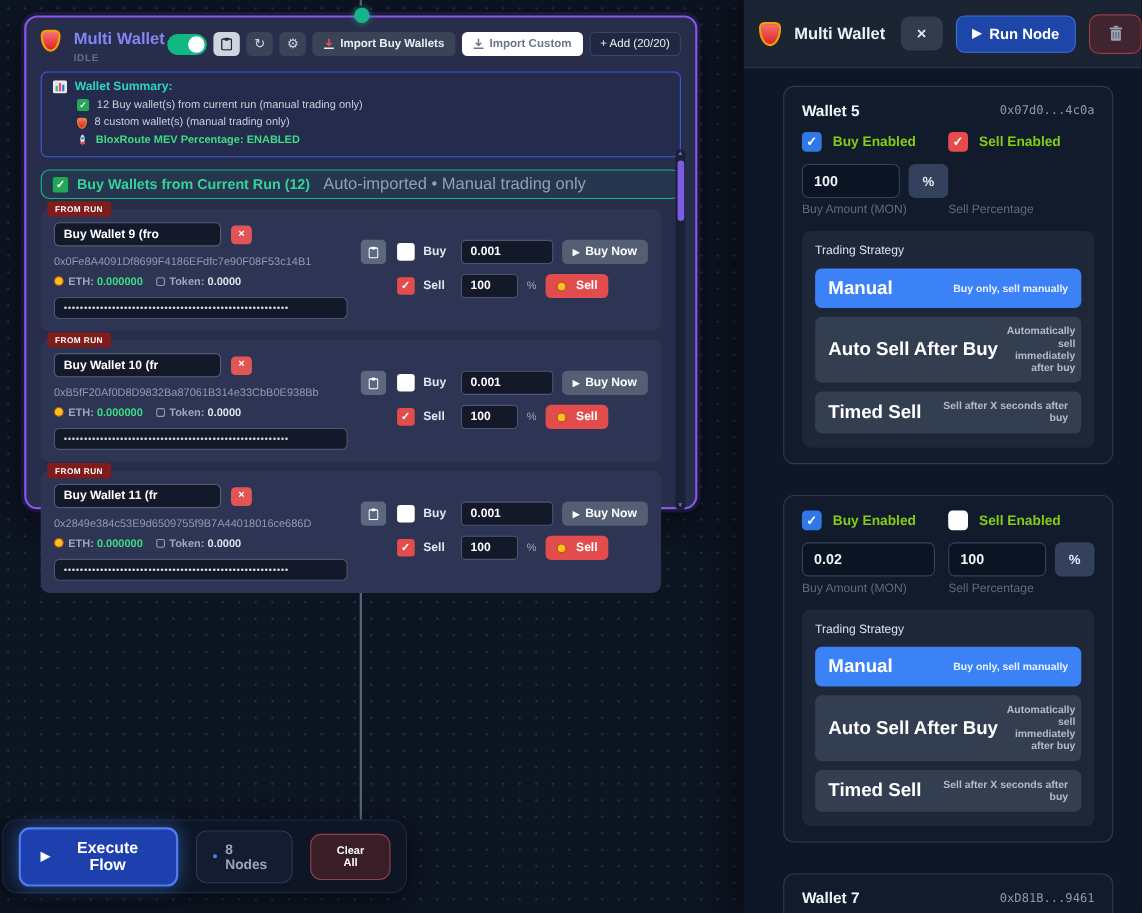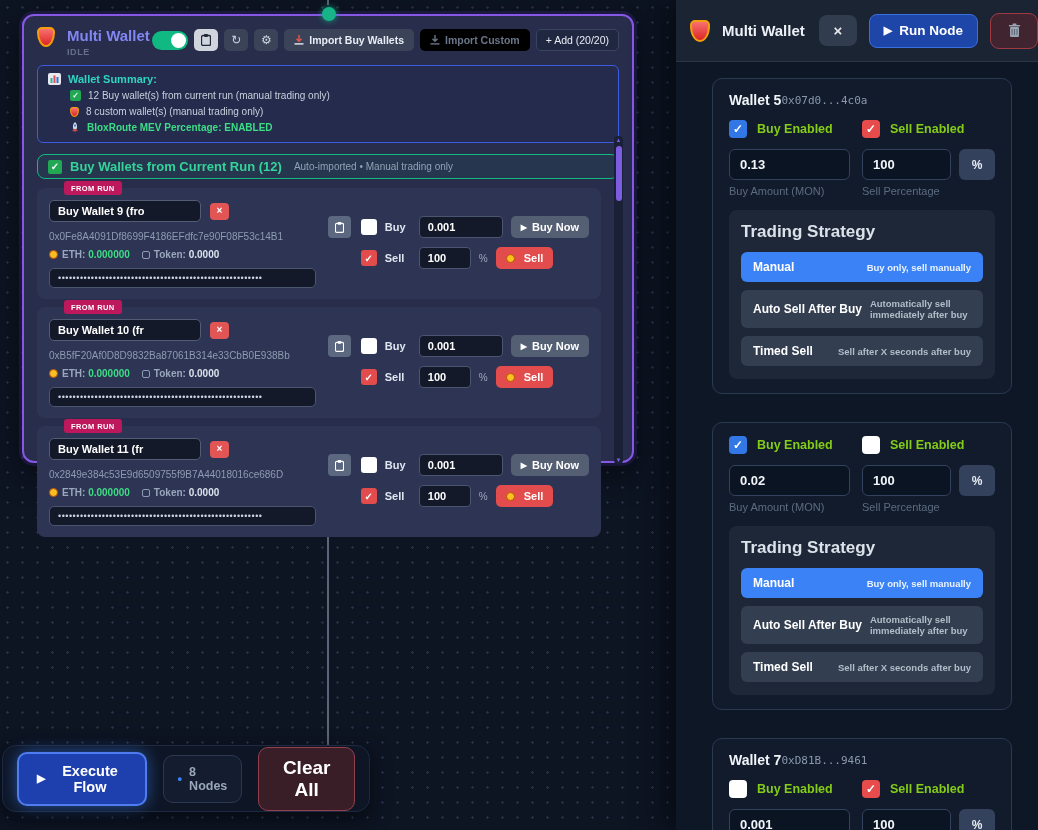--- a/index.html
+++ b/index.html
@@ -33,46 +33,46 @@
   .node-status { color:#667089; font-size:9px; font-weight:700; letter-spacing:.6px; margin-top:3px; }
 
   .head-controls { display:flex; align-items:center; gap:6px; margin-top:2px; }
   .toggle { width:36px; height:19px; border-radius:10px; background:#10b981; position:relative; cursor:pointer; }
   .toggle .knob { position:absolute; right:2px; top:2px; width:15px; height:15px; border-radius:50%; background:#fff; }
   .ibtn { height:22px; border:none; border-radius:5px; display:inline-flex; align-items:center;
     justify-content:center; gap:5px; cursor:pointer; font-family:inherit; }
   .ibtn.clip-light { width:24px; background:#cfd4dd; color:#1f2937; }
   .ibtn.dark { width:24px; background:#3a4357; color:#cbd5e1; font-size:12px; }
   .ibtn.import { background:#3a4357; color:#e8edf5; font-weight:700; font-size:10.5px; padding:0 10px; }
-  .ibtn.import.disabled { background:#000000; color:#6a7689; }
+  .ibtn.import.disabled { background:#ffffff; color:#6a7689; }
   .ibtn.add { background:#202740; border:1px solid #3a445e; color:#e8edf5; font-weight:400; font-size:10.5px; padding:0 9px; }
 
   
   .summary { border:1px solid #3d5be0; background:#242b4d; border-radius:6px;
     padding:7px 10px 9px; margin:0 2px 11px; }
   .sum-title { display:flex; align-items:center; gap:7px; color:#2fd4c2; font-weight:700; font-size:11px; }
   .sum-line { display:flex; align-items:center; gap:7px; margin:5px 0 0 22px; font-size:10px; color:#c7d0dd; }
   .sum-line.green { color:#3ddc85; font-weight:700; }
   .chk { background:#22a854; color:#fff; border-radius:2px; display:inline-flex;
     align-items:center; justify-content:center; font-weight:700; }
   .chk.s11 { width:11px; height:11px; font-size:8px; }
   .chk.s14 { width:14px; height:14px; font-size:10px; }
 
   
   .run-section { border:1.5px solid #13b981; background:rgba(16,185,129,.07); border-radius:8px;
     padding:4px 10px; margin:0 2px 9px; display:flex; align-items:center; gap:8px; }
   .run-title { color:#35d399; font-weight:700; font-size:13px; }
-  .run-sub { color:#93a0b5; font-size:10px; margin-left:4px;text-align:center; }
+  .run-sub { color:#93a0b5; font-size:15px; margin-left:4px;text-align:center; }
 
   
   .wlist { position:relative; padding-right:20px; }
   .wcard { position:relative; background:#2e3554; border-radius:8px; padding:12px 12px 11px;
     margin:0 0 8px 2px; display:flex; gap:12px; }
-  .badge { position:absolute; top:-7px; left:6px; background:#be185d; color:#fff;
-    font-size:7.5px; font-weight:800; letter-spacing:.4px; padding:2.5px 7px; border-radius:3px;margin-left:21px; }
+  .badge { position:absolute; top:-7px; left:6px; background:#7f1d1d; color:#fff;
+    font-size:7.5px; font-weight:800; letter-spacing:.4px; padding:2.5px 7px; border-radius:3px; }
   .wc-left { flex:1; min-width:0; }
   .name-row { display:flex; align-items:center; gap:9px; margin-bottom:9px; }
   .name-input { width:152px; background:#141929; border:1px solid #525d75; border-radius:5px;
     color:#fff; font-weight:700; font-size:11px; padding:4px 8px; font-family:inherit; }
   .xbtn { width:19px; height:17px; background:#e25555; border:none; border-radius:4px;
     color:#fff; font-size:10px; font-weight:700; line-height:1; cursor:pointer; }
   .addr { font-size:10px; color:#8e9bb1; margin-bottom:7px; white-space:nowrap; }
   .balances { display:flex; align-items:center; gap:12px; font-size:10px; color:#9aa7bc; font-weight:700; }
   .balances .v-eth { color:#3ddc85; }
   .balances .v-tok { color:#dbe3ee; }
@@ -120,60 +120,60 @@
   .runnode { height:34px; background:#1e45a8; border:1.5px solid #3a6fe0; border-radius:8px;
     color:#fff; font-weight:700; font-size:13.5px; padding:0 14px; display:inline-flex;
     align-items:center; gap:7px; cursor:pointer; font-family:inherit; }
   .trashbtn { width:48px; height:36px; background:#402531; border:1.5px solid #a03a42;
     border-radius:9px; display:flex; align-items:center; justify-content:center;
     margin-right:-14px; cursor:pointer; }
 
   .panel-body { padding:16px 26px 0 36px; }
   .pcard { background:#111b2c; border:1px solid #2b3950; border-radius:10px;
     padding:13px 16px 14px; margin-bottom:28px; }
-  .pc-head { display:flex; align-items:center; margin-bottom:12px; }
+  .pc-head { display:flex; justify-content:space-between; align-items:center; margin-bottom:12px; }
   .pc-name { color:#f1f5f9; font-weight:700; font-size:14px; }
   .pc-addr { color:#8b99ad; font-size:11px; font-family:"DejaVu Sans Mono", monospace; }
   .pc-checks { display:flex; margin-bottom:11px; }
   .pc-checks > div { width:50%; display:flex; align-items:center; gap:10px; }
   .cb { width:18px; height:18px; border-radius:4px; display:inline-flex; align-items:center;
     justify-content:center; color:#fff; font-size:12px; font-weight:700; cursor:pointer; }
   .cb.blue { background:#3178e6; } .cb.red { background:#e84b4b; } .cb.off { background:#fff; }
   .cb-label { color:#84cc16; font-weight:700; font-size:12.5px; }
   .pc-inputs { display:flex; margin-bottom:5px; }
   .pc-inputs .lft { width:50%; padding-right:12px; }
   .pc-inputs .rgt { width:50%; display:flex; gap:8px; }
   .pinp { width:100%; background:#0b1422; border:1px solid #33415c; border-radius:6px;
     color:#f1f5f9; font-weight:700; font-size:13px; padding:7px 10px; font-family:inherit; }
   .pctbtn { width:36px; flex:none; background:#33415c; border:none; border-radius:6px;
     color:#e8edf5; font-weight:700; font-size:12px; cursor:pointer; }
   .pc-sub { display:flex; font-size:11px; color:#5d6b80; margin-bottom:13px; }
   .pc-sub span:first-child { width:50%; }
   .strategy { background:#1d2737; border-radius:8px; padding:12px 12px 5px; }
-  .strat-title { color:#dbe2ea; font-weight:700; font-size:17px; margin-bottom:10px; }
+  .strat-title { color:#dbe2ea; font-weight:400; font-size:11px; margin-bottom:10px; }
   .opt { display:flex; justify-content:space-between; align-items:center; gap:8px;
     background:#333e50; border-radius:6px; padding:8px 12px; margin-bottom:8px; cursor:pointer; }
-  .opt .n { font-weight:700; font-size:12px; color:#fff; white-space:nowrap; }
-  .opt .d { font-size:9.5px; color:#b3bdc9; font-weight:600; }
+  .opt .n { font-weight:700; font-size:17px; color:#fff; white-space:nowrap; }
+  .opt .d { font-size:9.5px; color:#b3bdc9; font-weight:600; text-align:right; }
   .opt.active { background:#3b82f6; }
   .opt.active .d { color:#eaf2ff; }
 
   
   .footer { position:absolute; left:2px; top:745px; width:368px; height:67px;
     background:#0e1626; border:1px solid #1d2940; border-radius:14px;
     display:flex; align-items:center; gap:16px; padding:0 14px;
     box-shadow:0 6px 20px rgba(0,0,0,.5); }
   .execbtn { background:#1e40af; border:2px solid #4f7df0; border-radius:10px; color:#fff;
     font-weight:700; font-size:14.5px; padding:9px 18px; display:inline-flex; align-items:center;
     gap:8px; cursor:pointer; box-shadow:0 0 16px rgba(59,130,246,.55); font-family:inherit; }
   .nodespill { background:#141d30; border:1px solid #2c3750; border-radius:10px; color:#9aa7ba;
     font-weight:600; font-size:12.5px; padding:9px 14px; display:inline-flex; align-items:center; gap:7px; }
   .bluedot { color:#3b82f6; font-size:13px; }
   .clearbtn { background:#391d27; border:1px solid #94404c; border-radius:10px; color:#fff;
-    font-weight:700; font-size:19px; padding:9px 16px; cursor:pointer; font-family:inherit; }
+    font-weight:700; font-size:10px; padding:9px 16px; cursor:pointer; font-family:inherit; }
 
   svg { display:block; }
 </style>
 </head>
 <body>
 
 <div class="canvas">
 
   <div class="edge edge-top"></div>
   <div class="edge edge-bottom"></div>
@@ -433,21 +433,20 @@
           <div>
               <span class="cb blue">✓</span>
               <span class="cb-label">Buy Enabled</span>
             </div>
           <div>
               <span class="cb red">✓</span>
               <span class="cb-label">Sell Enabled</span>
             </div>
         </div>
         <div class="pc-inputs">
-          <div class="lft"><input class="pinp" value="0.13" style=""></div>
           <div class="rgt">
               <input class="pinp" value="100" style="">
               <button class="pctbtn">%</button>
             </div>
         </div>
         <div class="pc-sub">
           <span>Buy Amount (MON)</span>
           <span>Sell Percentage</span>
         </div>
         <div class="strategy">

